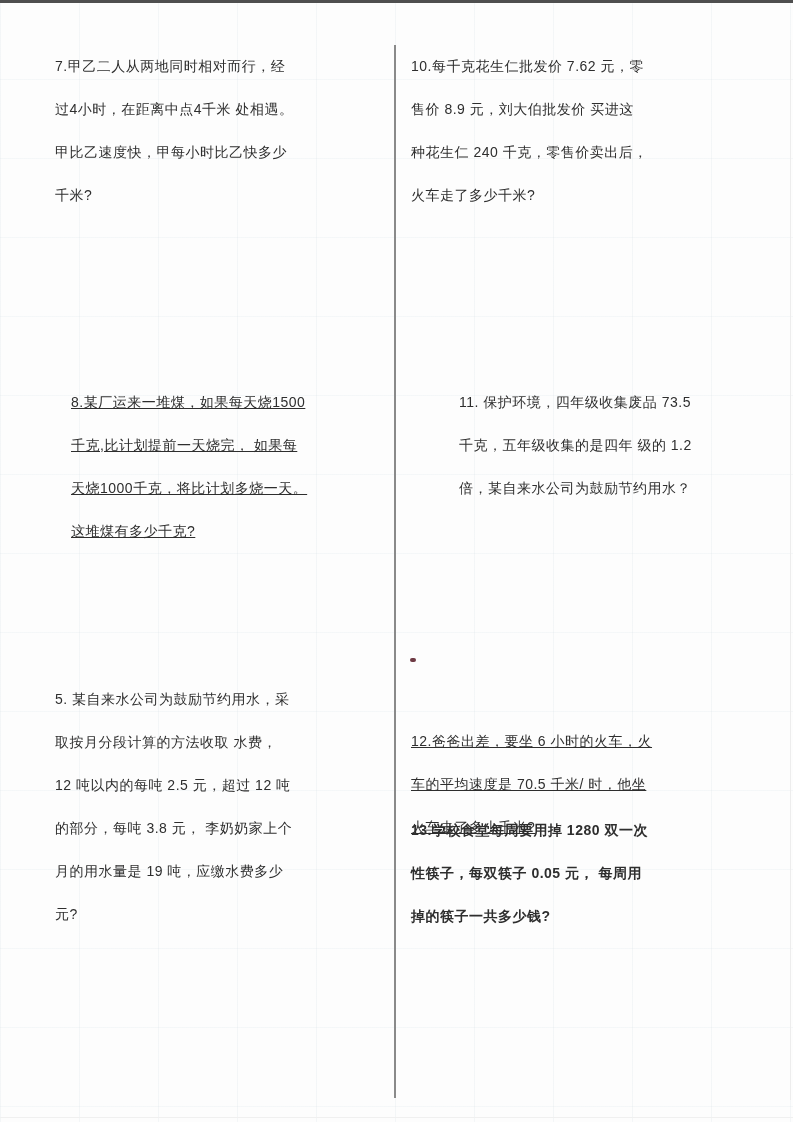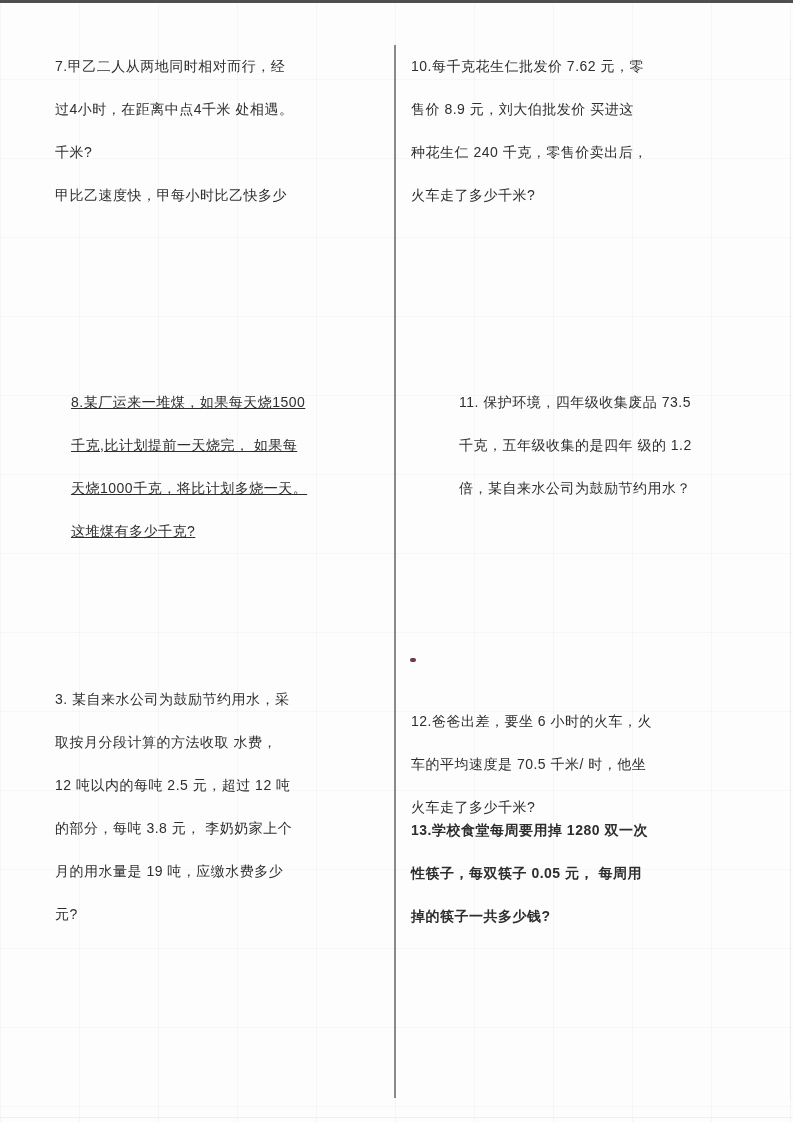--- a/index.html
+++ b/index.html
@@ -62,53 +62,53 @@
     width: 6px;
     height: 4px;
     border-radius: 2px;
   }
   
   #p7  { left: 55px;  top: 45px;  }
   #p8  { left: 71px;  top: 381px; text-decoration: underline; }
   #p9  { left: 55px;  top: 678px; }
   #p10 { left: 411px; top: 45px;  }
   #p11 { left: 411px; top: 381px; margin-left: 48px; }
-  #p12 { left: 411px; top: 700px; }
+  #p12 { left: 411px; top: 720px; text-decoration: underline; }
   #p13 { left: 411px; top: 809px; font-weight: bold; }
 </style>
 </head>
 <body>
 
 <div class="page" style="background-color: rgb(253, 253, 253); color: rgb(46, 46, 46);">
 
   <div class="top-bar" style="background: rgb(79, 79, 79);"></div>
 
   <div class="divider" style="background: rgb(138, 138, 138);"></div>
 
   <div class="edge-line-right"></div>
   <div class="edge-line-bottom"></div>
 
   <div class="annotation-dot" style="background: rgb(110, 58, 68);"></div>
 
   <div class="problem" id="p7">
     <div class="line">7.甲乙二人从两地同时相对而行，经</div>
     <div class="line">过4小时，在距离中点4千米 处相遇。</div>
+    <div class="line">甲比乙速度快，甲每小时比乙快多少</div>
     <div class="line">千米?</div>
-    <div class="line">甲比乙速度快，甲每小时比乙快多少</div>
   </div>
 
   <div class="problem" id="p8">
     <div class="line">8.某厂运来一堆煤，如果每天烧1500</div>
     <div class="line">千克,比计划提前一天烧完， 如果每</div>
     <div class="line">天烧1000千克，将比计划多烧一天。</div>
     <div class="line">这堆煤有多少千克?</div>
   </div>
 
   <div class="problem" id="p9">
-    <div class="line">3. 某自来水公司为鼓励节约用水，采</div>
+    <div class="line">5. 某自来水公司为鼓励节约用水，采</div>
     <div class="line">取按月分段计算的方法收取 水费，</div>
     <div class="line">12 吨以内的每吨 2.5 元，超过 12 吨</div>
     <div class="line">的部分，每吨 3.8 元， 李奶奶家上个</div>
     <div class="line">月的用水量是 19 吨，应缴水费多少</div>
     <div class="line">元?</div>
   </div>
 
   <div class="problem" id="p10">
     <div class="line">10.每千克花生仁批发价 7.62 元，零</div>
     <div class="line">售价 8.9 元，刘大伯批发价 买进这</div>

